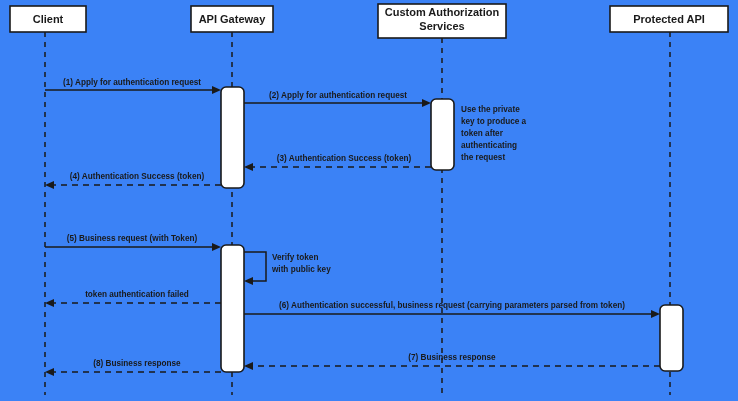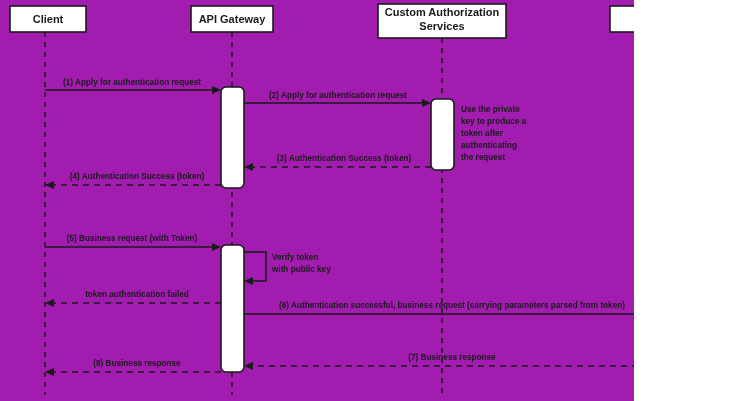--- a/index.html
+++ b/index.html
@@ -6,23 +6,23 @@
   html, body {
     margin: 0;
     padding: 0;
     background: #ffffff;
   }
   body {
     font-family: "Liberation Sans", sans-serif;
   }
   #diagram-root {
     position: relative;
-    width: 634px;
+    width: 738px;
     height: 401px;
-    background: #a21caf;
+    background: #3b82f6;
     overflow: hidden;
   }
   svg#seq-svg {
     display: block;
     width: 738px;
     height: 401px;
   }
   .lifeline-box rect {
     fill: #ffffff;
     stroke: #1a1a1a;

